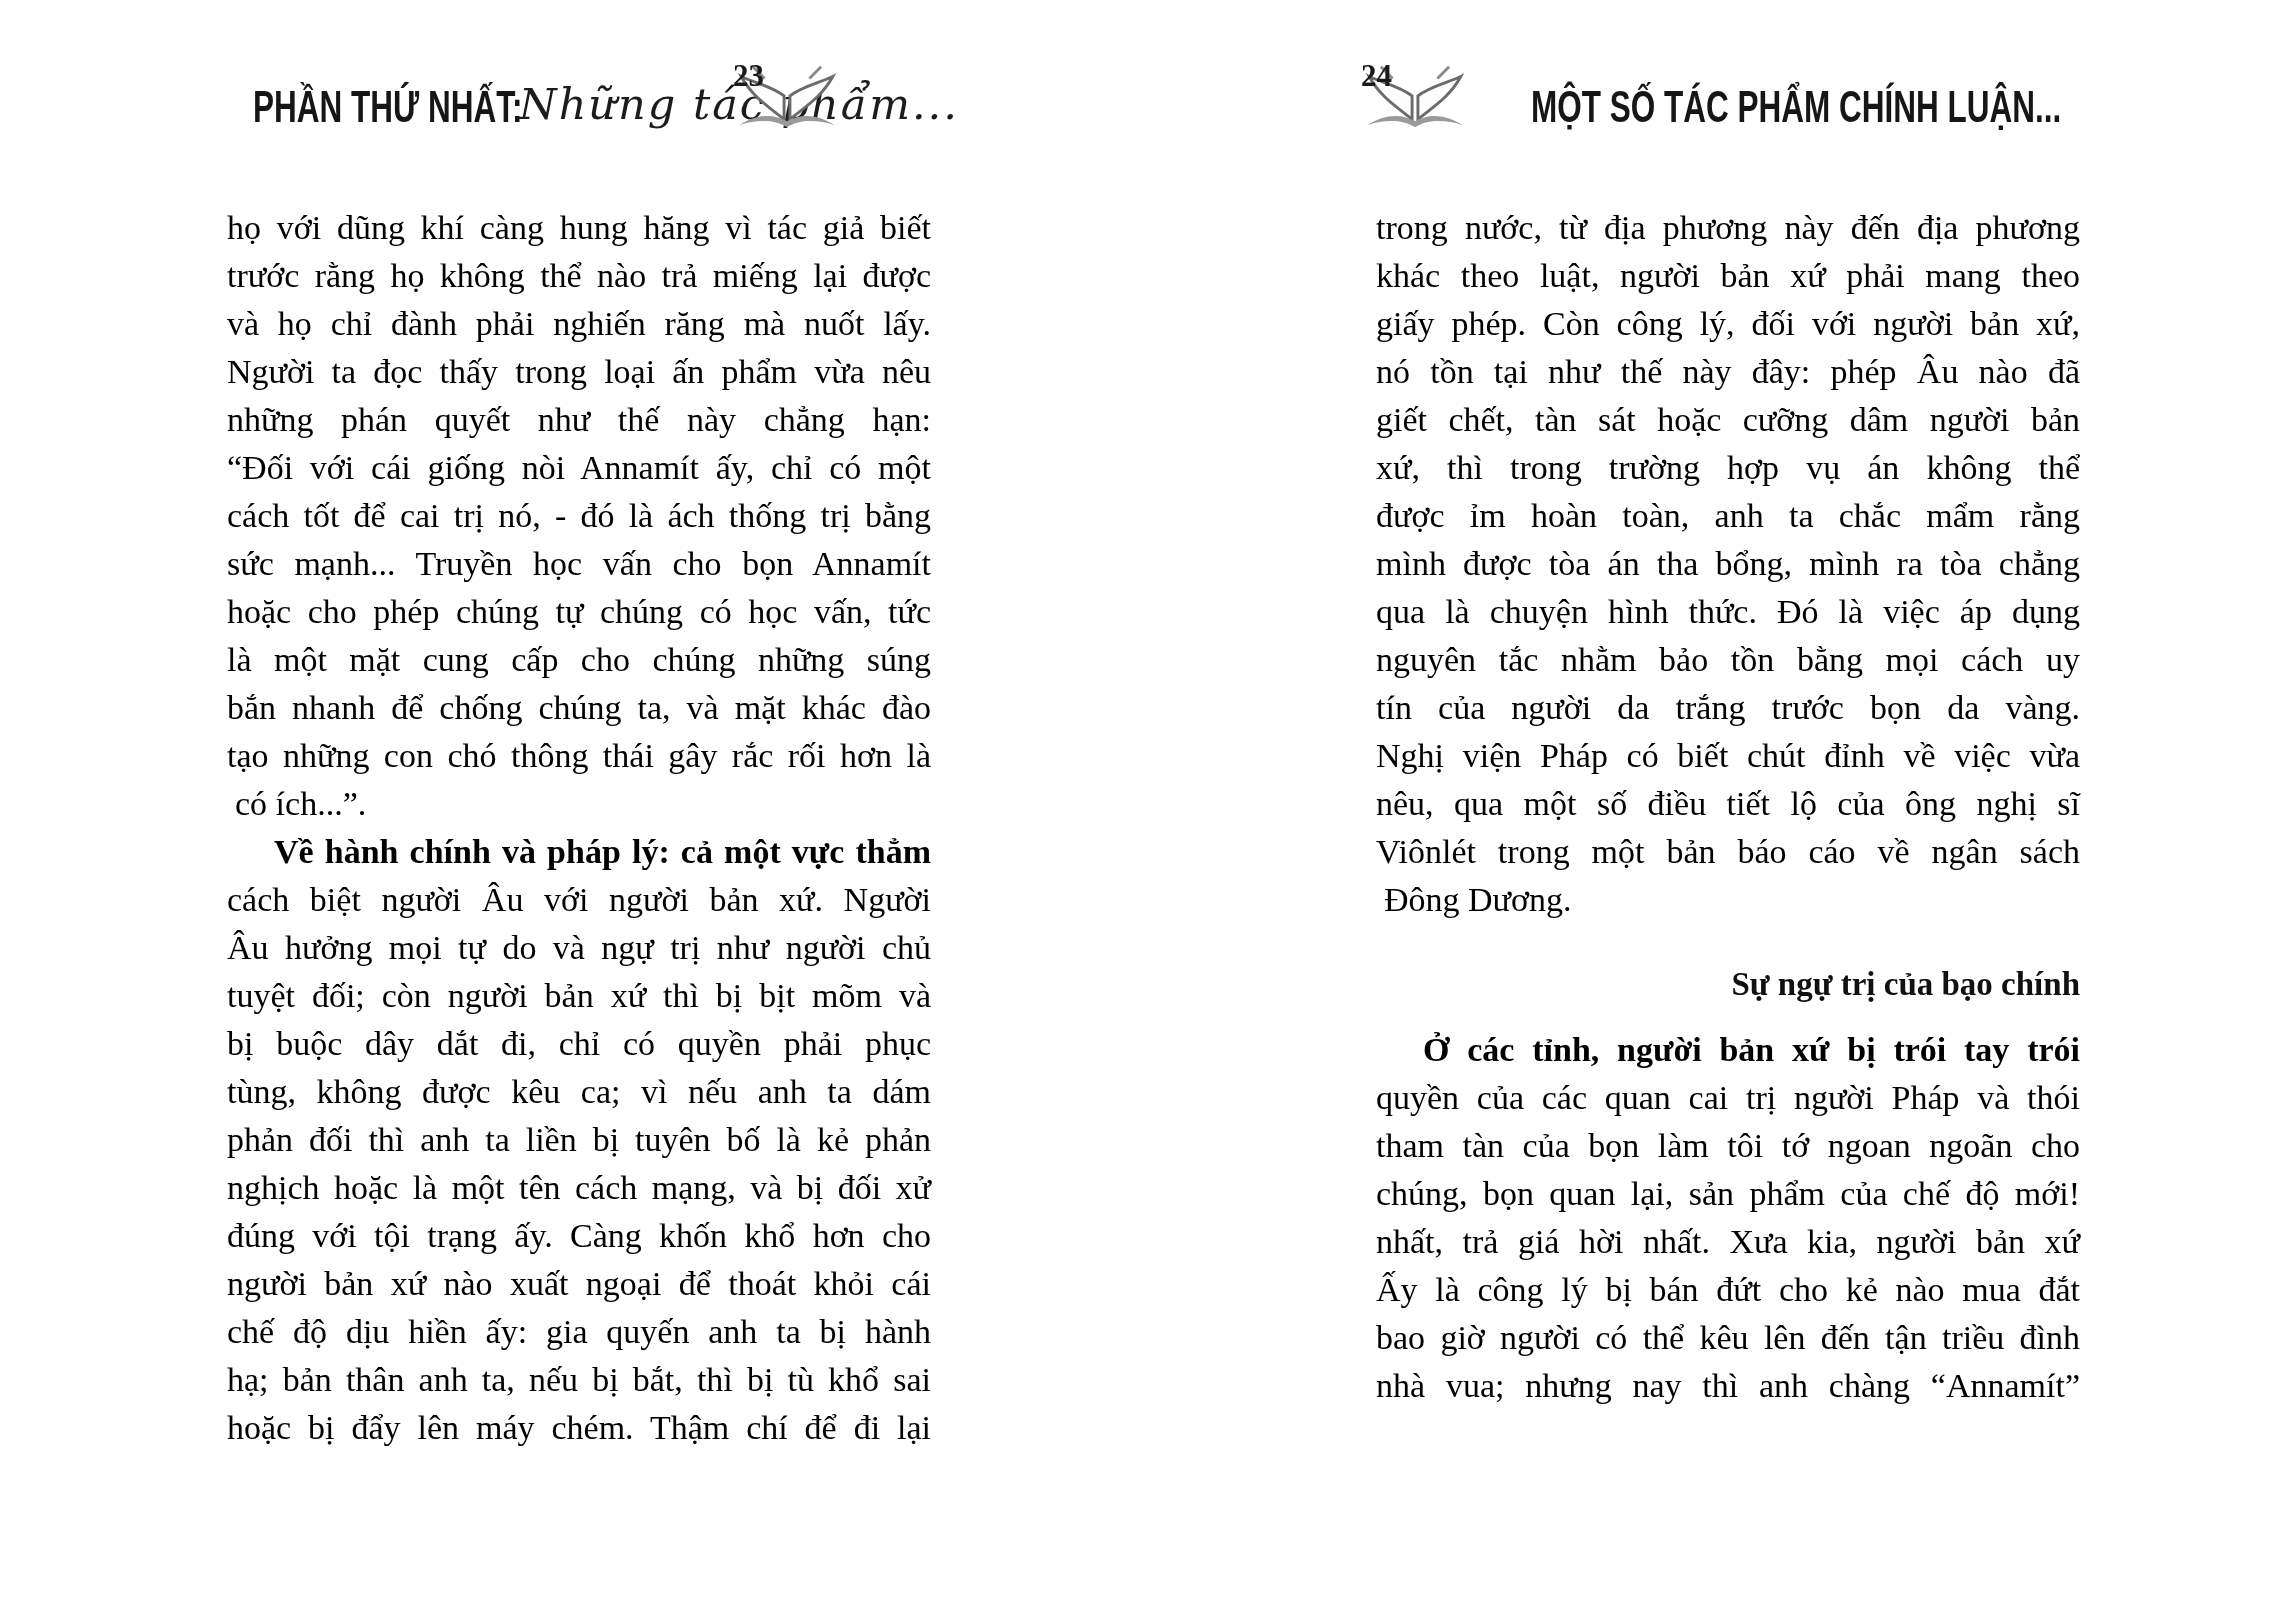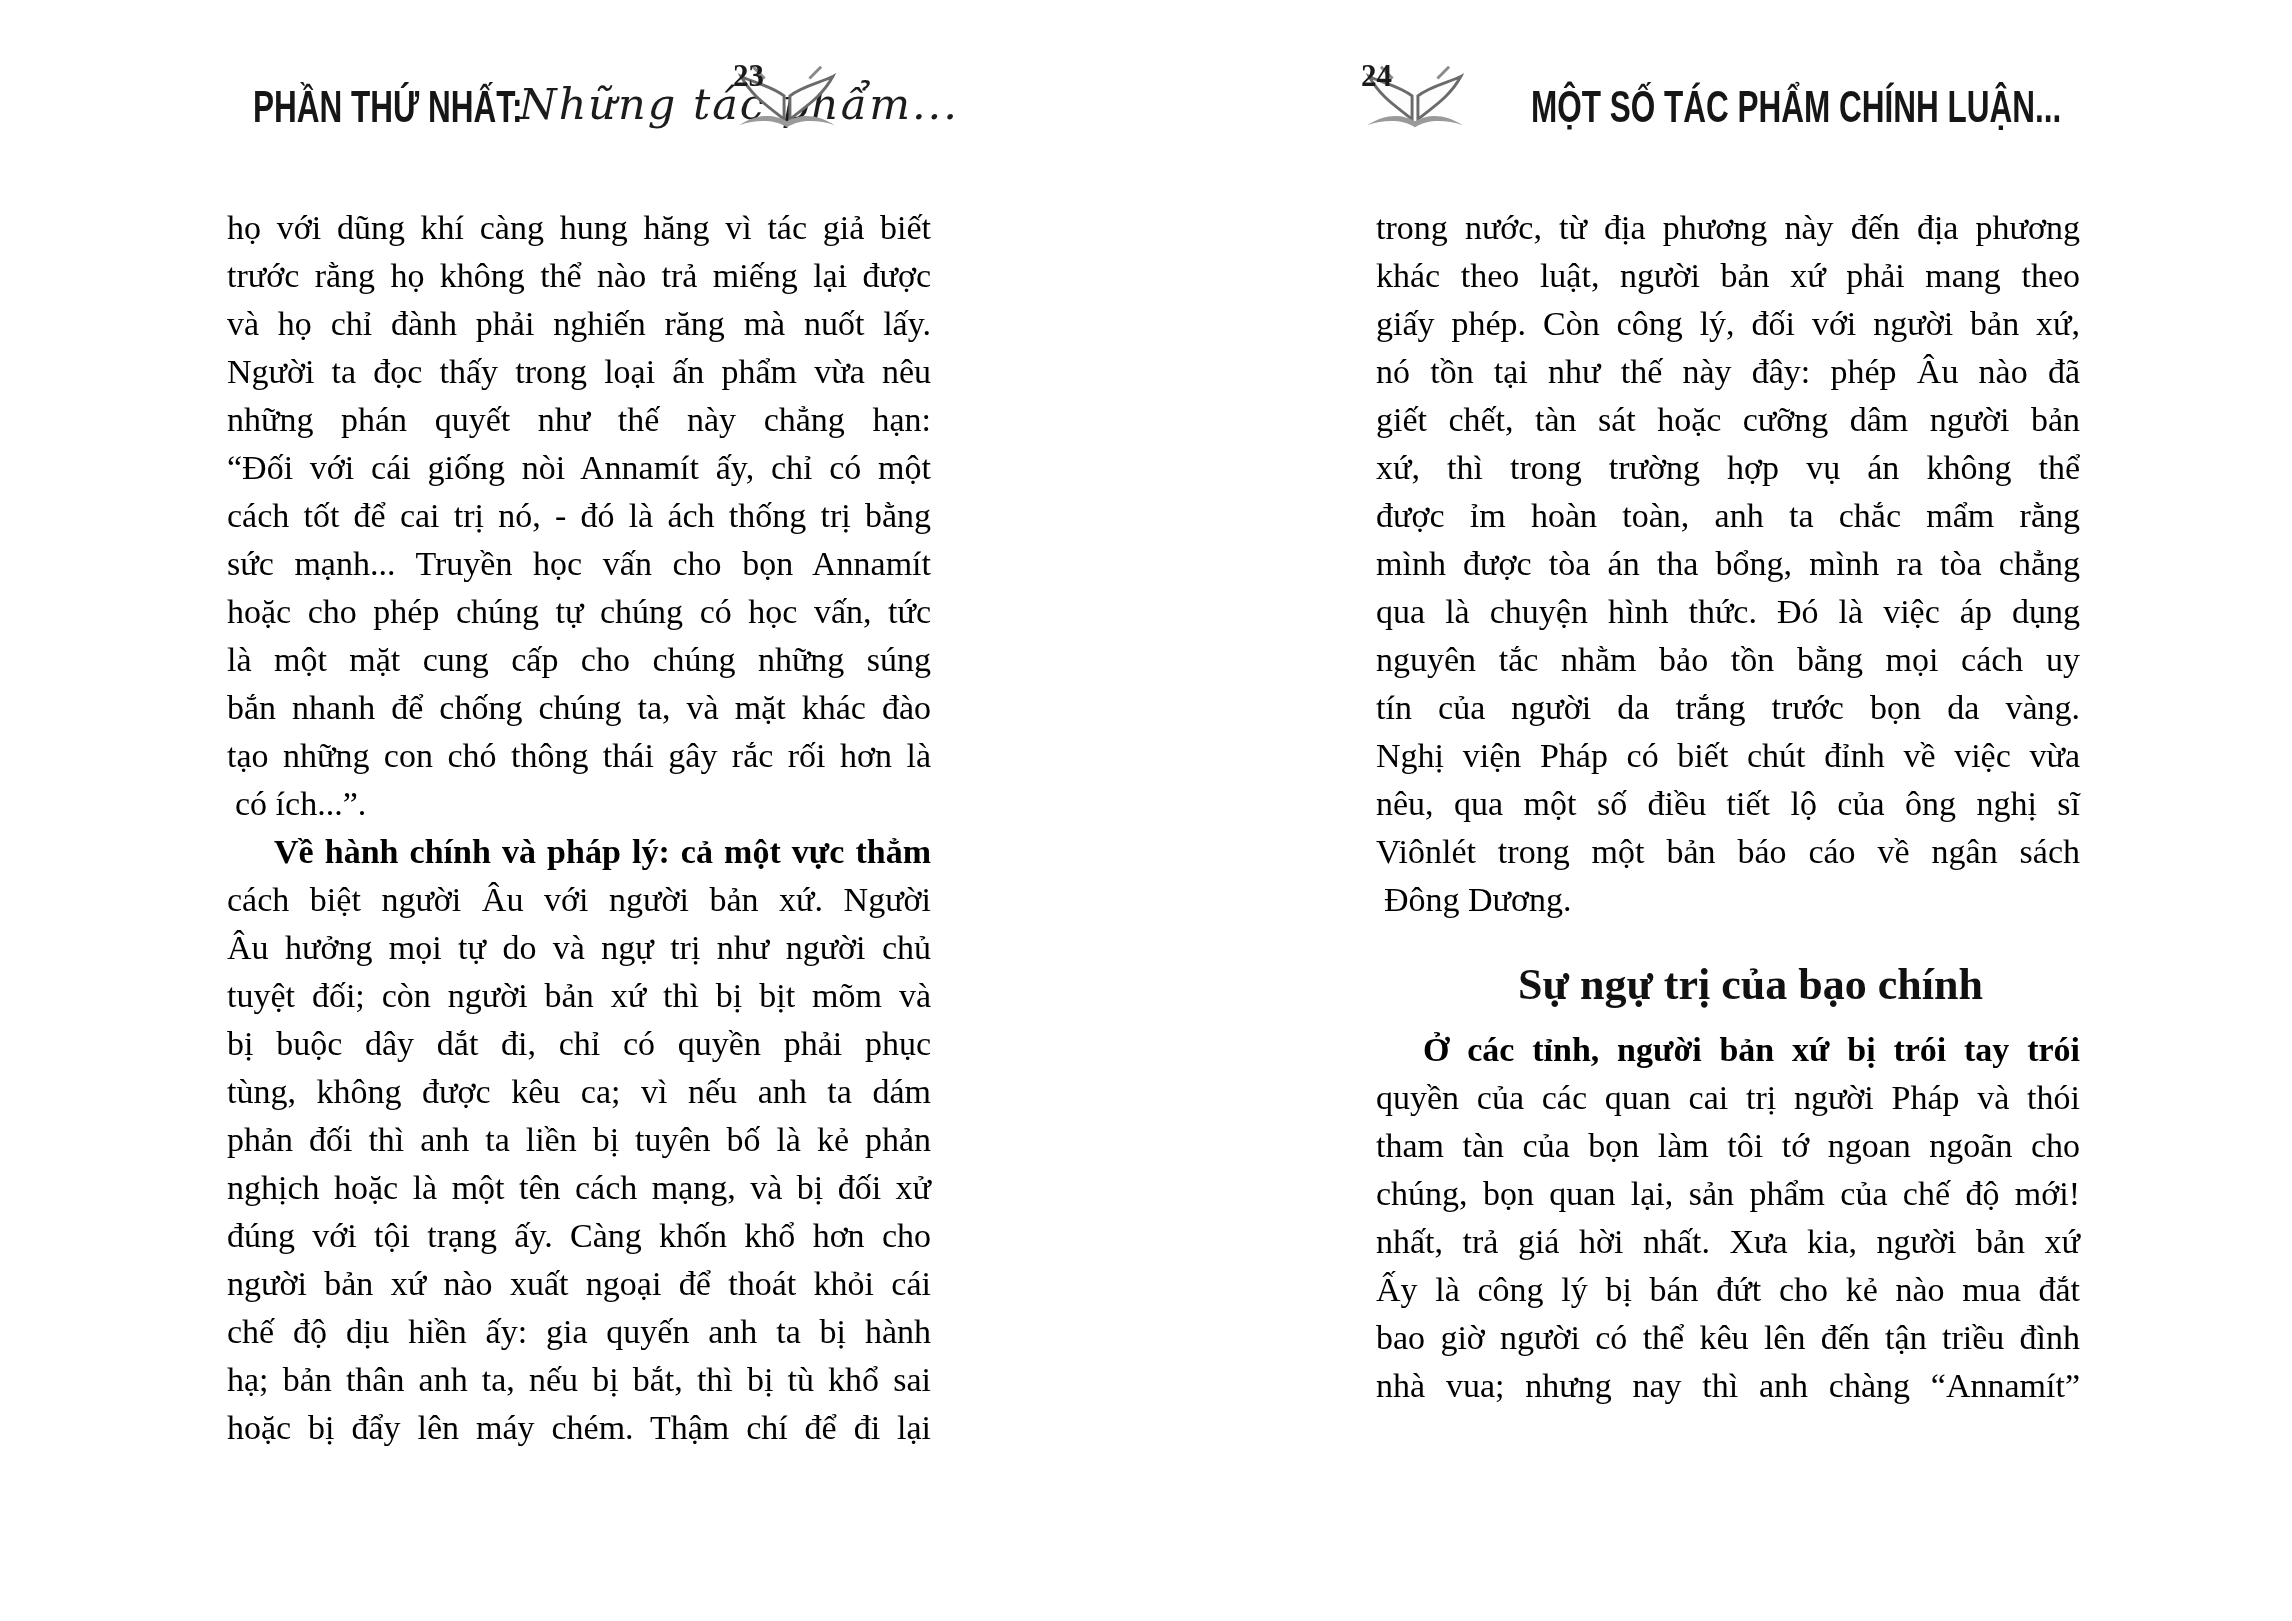--- a/index.html
+++ b/index.html
@@ -47,23 +47,23 @@
   .page-left  .text-column{left:227px;}
   .page-right .text-column{left:229px;}
   .line{
     font-size:34px;line-height:48px;height:48px;
     text-align:justify;text-align-last:justify;
     white-space:normal;color:#000000;
   }
   .line.last-left{text-align-last:left;margin-left:8px;}
   .line.first-indent{text-indent:47px;font-weight:bold;}
   .heading-line{
-    font-weight:700;font-size:44px;line-height:51px;
+    font-weight:700;font-size:33px;line-height:51px;
     padding-left:45px;margin-top:35px;margin-bottom:15.7px;
-    text-align:center;color:#111;
+    text-align:right;color:#111;
   }
 </style>
 </head>
 <body>
 
 <div class="spread">
 
   <div class="page page-left">
     <div>
       <span class="hdr-label">PHẦN THỨ NHẤT:</span>

